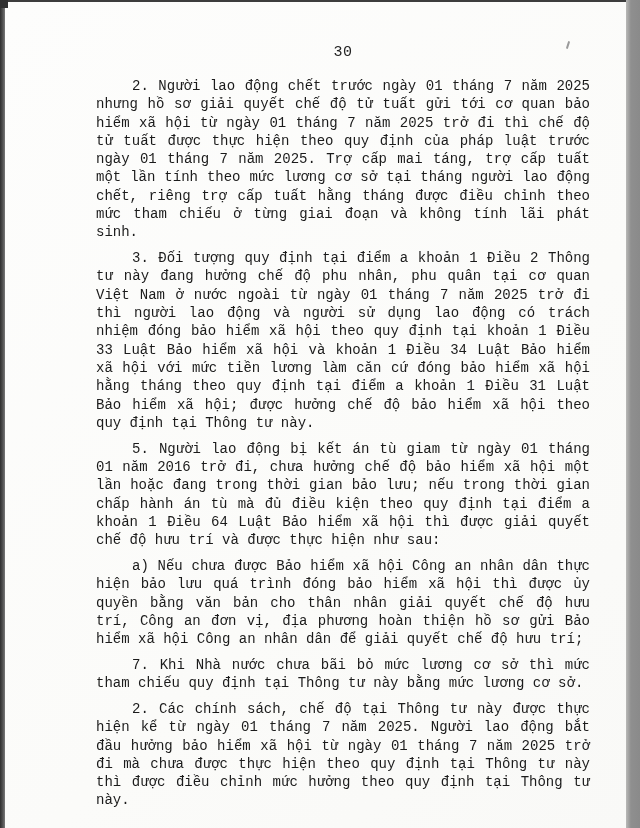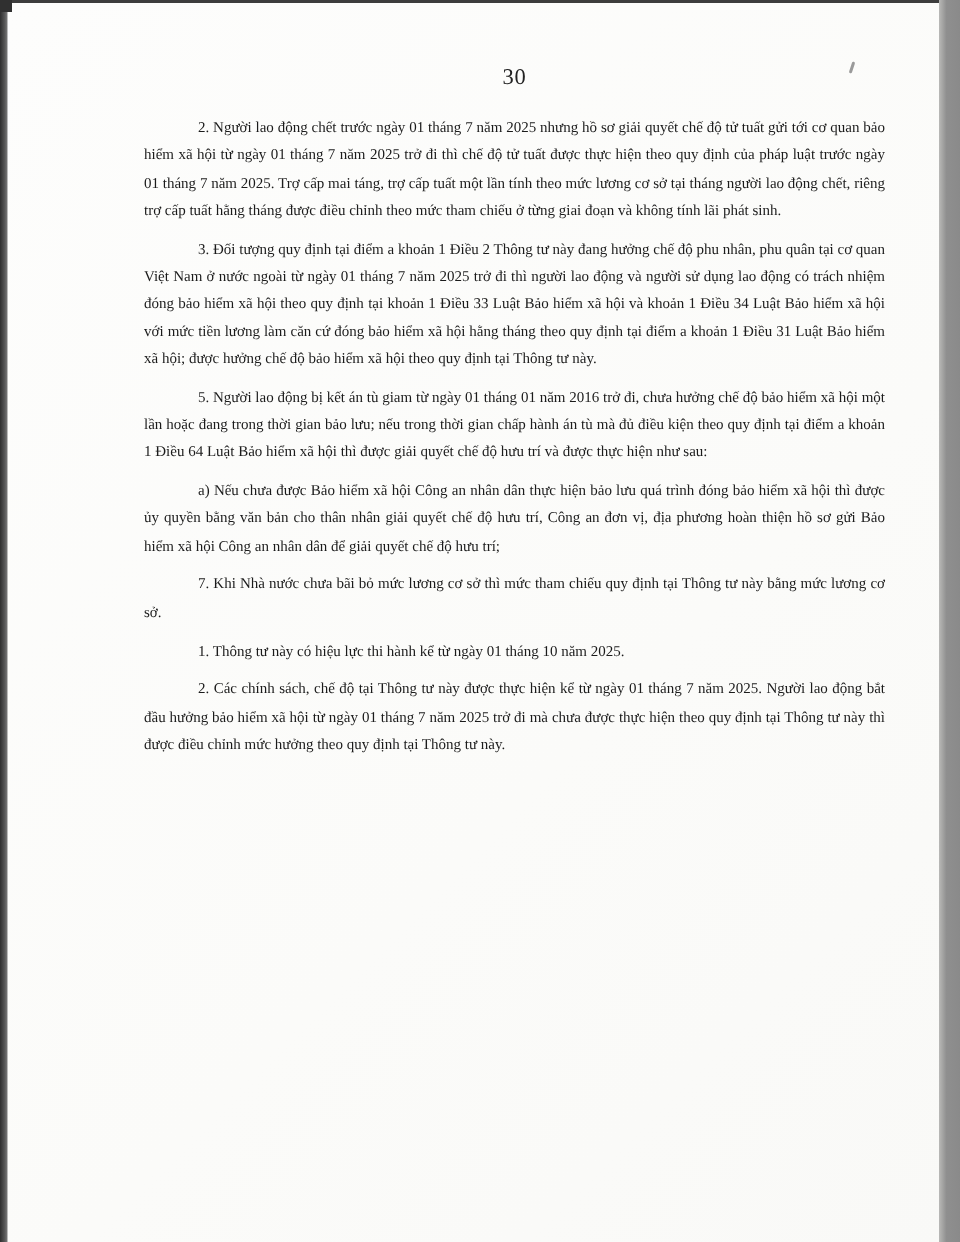--- a/index.html
+++ b/index.html
@@ -6,21 +6,21 @@
     margin: 0;
     padding: 0;
     background: #e8e8e8;
   }
   .page {
     position: relative;
     width: 640px;
     height: 828px;
     background: linear-gradient(135deg, #fdfdfc 0%, #fbfbf9 60%, #f9f9f7 100%);
     overflow: hidden;
-    font-family: Liberation Serif, serif;
+    font-family: Liberation Mono, monospace;
     color: #1b1b1b;
   }
   
   .edge-left {
     position: absolute; left: 0; top: 0;
     width: 5px; height: 828px;
     background: linear-gradient(to right, #2e2e2e 0%, #555 60%, #7a7a7a 100%);
   }
   .edge-top {
     position: absolute; left: 0; top: 0;
@@ -52,21 +52,21 @@
   }
   .page-num {
     text-align: center;
     font-size: 15px;
     letter-spacing: 0.5px;
     margin: 0 0 16px 0;
     color: #222;
   }
   p.para {
     margin: 0 0 7.5px 0;
-    font-size: 10px;
+    font-size: 14px;
     line-height: 18.3px;
     text-align: justify;
     text-indent: 36px;
     color: #1b1b1b;
   }
   p.heading {
     font-weight: bold;
     text-align: left;
   }
 </style>
@@ -89,19 +89,18 @@
     <p class="para">3. Đối tượng quy định tại điểm a khoản 1 Điều 2 Thông tư này đang hưởng chế độ phu nhân, phu quân tại cơ quan Việt Nam ở nước ngoài từ ngày 01 tháng 7 năm 2025 trở đi thì người lao động và người sử dụng lao động có trách nhiệm đóng bảo hiểm xã hội theo quy định tại khoản 1 Điều 33 Luật Bảo hiểm xã hội và khoản 1 Điều 34 Luật Bảo hiểm xã hội với mức tiền lương làm căn cứ đóng bảo hiểm xã hội hằng tháng theo quy định tại điểm a khoản 1 Điều 31 Luật Bảo hiểm xã hội; được hưởng chế độ bảo hiểm xã hội theo quy định tại Thông tư này.</p>
 
     <p class="para">5. Người lao động bị kết án tù giam từ ngày 01 tháng 01 năm 2016 trở đi, chưa hưởng chế độ bảo hiểm xã hội một lần hoặc đang trong thời gian bảo lưu; nếu trong thời gian chấp hành án tù mà đủ điều kiện theo quy định tại điểm a khoản 1 Điều 64 Luật Bảo hiểm xã hội thì được giải quyết chế độ hưu trí và được thực hiện như sau:</p>
 
     <p class="para">a) Nếu chưa được Bảo hiểm xã hội Công an nhân dân thực hiện bảo lưu quá trình đóng bảo hiểm xã hội thì được ủy quyền bằng văn bản cho thân nhân giải quyết chế độ hưu trí, Công an đơn vị, địa phương hoàn thiện hồ sơ gửi Bảo hiểm xã hội Công an nhân dân để giải quyết chế độ hưu trí;</p>
 
 
     <p class="para">7. Khi Nhà nước chưa bãi bỏ mức lương cơ sở thì mức tham chiếu quy định tại Thông tư  này bằng mức lương cơ sở.</p>
 
 
-    <p class="para">1. Thông tư này có hiệu lực thi hành kể từ ngày 01 tháng 10 năm 2025.</p>
 
     <p class="para">2. Các chính sách, chế độ tại Thông tư này được thực hiện kể từ ngày 01 tháng 7 năm 2025. Người lao động bắt đầu hưởng bảo hiểm xã hội từ ngày 01 tháng 7 năm 2025 trở đi mà chưa được thực hiện theo quy định tại Thông tư này thì được điều chỉnh mức hưởng theo quy định tại Thông tư này.</p>
 
   </div>
 
 </div>
 
 </body></html>

